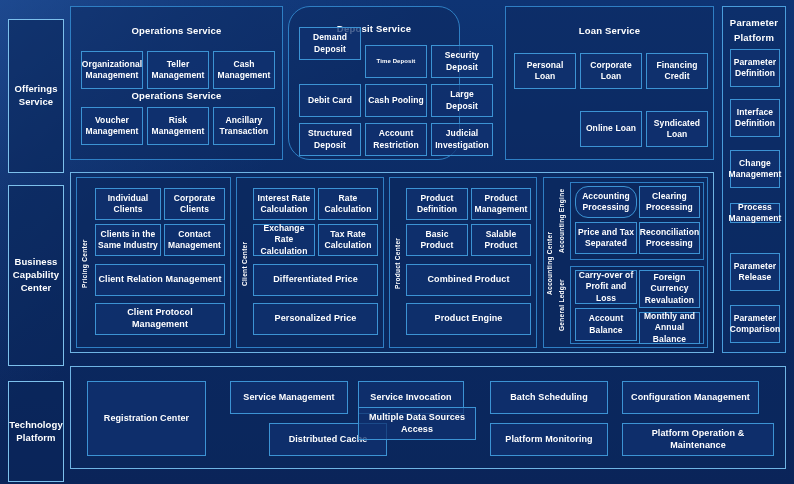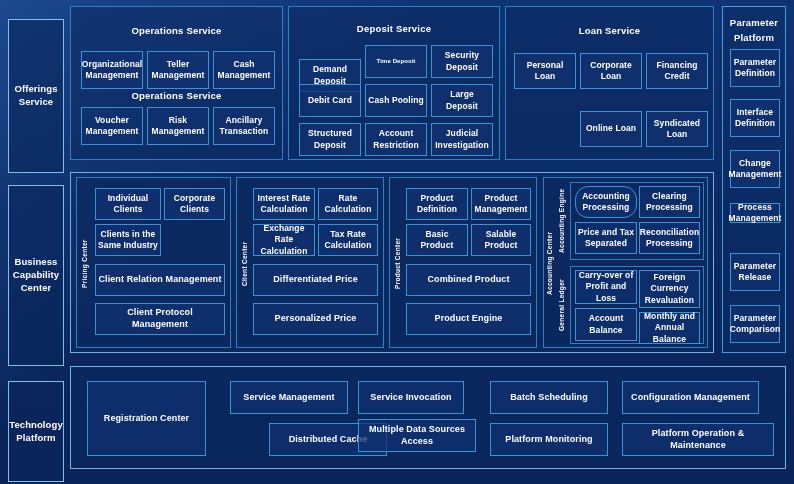--- a/index.html
+++ b/index.html
@@ -99,24 +99,24 @@
 
     <div class="cell" style="left:10px;top:44px;width:62px;height:38px;">Organizational Management</div>
     <div class="cell" style="left:76px;top:44px;width:62px;height:38px;">Teller Management</div>
     <div class="cell" style="left:142px;top:44px;width:62px;height:38px;">Cash Management</div>
 
     <div class="cell" style="left:10px;top:100px;width:62px;height:38px;">Voucher Management</div>
     <div class="cell" style="left:76px;top:100px;width:62px;height:38px;">Risk Management</div>
     <div class="cell" style="left:142px;top:100px;width:62px;height:38px;">Ancillary Transaction</div>
   </div>
 
-  <div class="group" style="left:288px;top:6px;width:212px;height:154px;">
+  <div class="group" style="left:288px;top:6px;width:172px;height:154px;border-radius:22px;">
     <div class="group-title" style="top:16px;">Deposit Service</div>
 
-    <div class="cell" style="left:10px;top:52px;width:62px;height:33px;">Demand Deposit</div>
+    <div class="cell" style="left:10px;top:20px;width:62px;height:33px;">Demand Deposit</div>
     <div class="cell sm" style="left:76px;top:38px;width:62px;height:33px;">Time Deposit</div>
     <div class="cell" style="left:142px;top:38px;width:62px;height:33px;">Security Deposit</div>
 
     <div class="cell" style="left:10px;top:77px;width:62px;height:33px;">Debit Card</div>
     <div class="cell" style="left:76px;top:77px;width:62px;height:33px;">Cash Pooling</div>
     <div class="cell" style="left:142px;top:77px;width:62px;height:33px;">Large Deposit</div>
 
     <div class="cell" style="left:10px;top:116px;width:62px;height:33px;">Structured Deposit</div>
     <div class="cell" style="left:76px;top:116px;width:62px;height:33px;">Account Restriction</div>
     <div class="cell" style="left:142px;top:116px;width:62px;height:33px;">Judicial Investigation</div>
@@ -138,20 +138,21 @@
   </div>
 
   <div class="row-outer" style="left:70px;top:172px;width:644px;height:181px;"></div>
 
   <div class="group" style="left:76px;top:177px;width:155px;height:171px;">
     <div class="vlabel" style="left:1px;top:0;width:13px;height:171px;">Pricing Center</div>
 
     <div class="cell" style="left:18px;top:10px;width:66px;height:32px;">Individual Clients</div>
     <div class="cell" style="left:87px;top:10px;width:61px;height:32px;">Corporate Clients</div>
     <div class="cell" style="left:18px;top:46px;width:66px;height:32px;">Clients in the Same Industry</div>
+    <div class="cell" style="left:87px;top:46px;width:61px;height:32px;">Contact Management</div>
     <div class="cell wide" style="left:18px;top:86px;width:130px;height:32px;">Client Relation Management</div>
     <div class="cell wide" style="left:18px;top:125px;width:130px;height:32px;">Client Protocol Management</div>
   </div>
 
   <div class="group" style="left:236px;top:177px;width:148px;height:171px;">
     <div class="vlabel" style="left:1px;top:0;width:13px;height:171px;">Client Center</div>
 
     <div class="cell" style="left:16px;top:10px;width:62px;height:32px;">Interest Rate Calculation</div>
     <div class="cell" style="left:81px;top:10px;width:60px;height:32px;">Rate Calculation</div>
     <div class="cell" style="left:16px;top:46px;width:62px;height:32px;">Exchange Rate Calculation</div>
@@ -196,21 +197,21 @@
 
   <div class="row-outer" style="left:70px;top:366px;width:716px;height:103px;">
     <div class="cell wide" style="left:16px;top:14px;width:119px;height:75px;">Registration Center</div>
 
     <div class="cell wide" style="left:159px;top:14px;width:118px;height:33px;">Service Management</div>
     <div class="cell wide" style="left:287px;top:14px;width:106px;height:33px;">Service Invocation</div>
     <div class="cell wide" style="left:419px;top:14px;width:118px;height:33px;">Batch Scheduling</div>
     <div class="cell wide" style="left:551px;top:14px;width:137px;height:33px;">Configuration Management</div>
 
     <div class="cell wide" style="left:159px;top:56px;width:118px;height:33px;margin-left:39px;">Distributed Cache</div>
-    <div class="cell wide" style="left:287px;top:52px;width:118px;height:33px;">Multiple Data Sources Access</div>
+    <div class="cell wide" style="left:287px;top:40px;width:118px;height:33px;">Multiple Data Sources Access</div>
     <div class="cell wide" style="left:419px;top:56px;width:118px;height:33px;">Platform Monitoring</div>
     <div class="cell wide" style="left:551px;top:56px;width:152px;height:33px;">Platform Operation &amp; Maintenance</div>
   </div>
 
   <div class="panel" style="left:722px;top:6px;width:64px;height:347px;">
     <div class="group-title" style="top:10px;">Parameter</div>
     <div class="group-title" style="top:25px;">Platform</div>
 
     <div class="cell" style="left:7px;top:42px;width:50px;height:38px;">Parameter Definition</div>
     <div class="cell" style="left:7px;top:92px;width:50px;height:38px;">Interface Definition</div>

